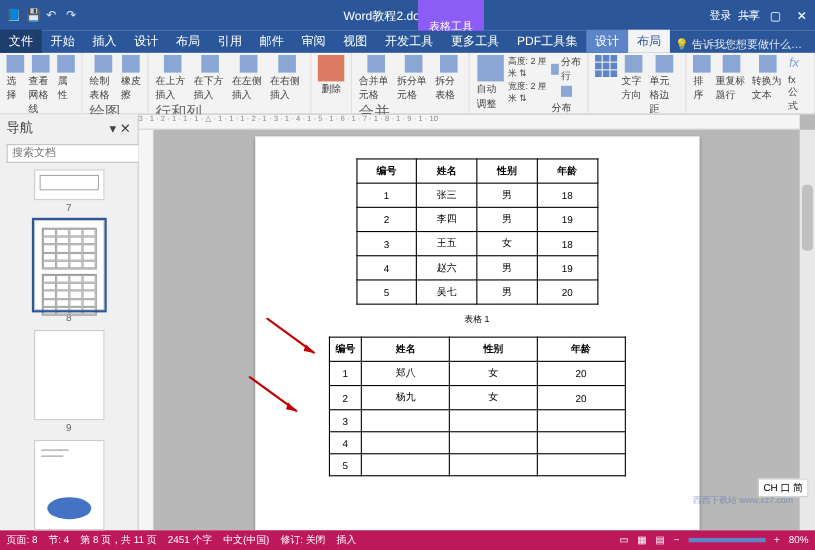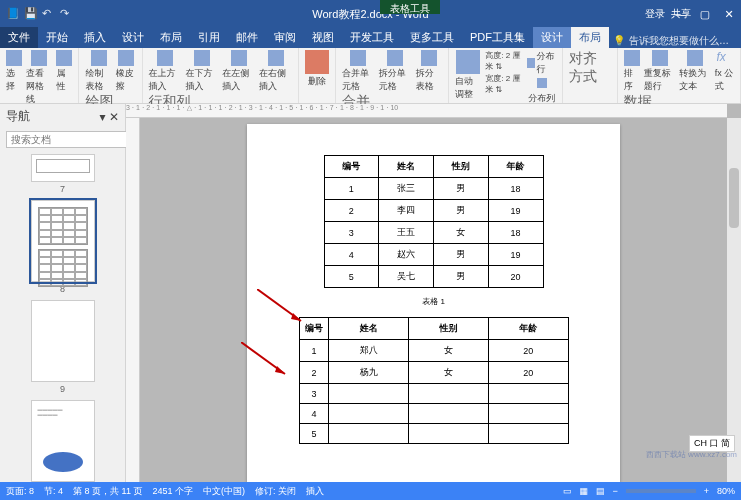--- a/index.html
+++ b/index.html
@@ -1,21 +1,21 @@
 <!DOCTYPE html>
 <html><head>
 <meta charset="utf-8">
 <style>
 * { box-sizing: border-box; margin: 0; padding: 0; }
 body { font-family: "Microsoft YaHei", sans-serif; font-size: 11px; background: #e6e6e6; width: 741px; height: 500px; overflow: hidden; position: relative; }
 .titlebar { background: #2b579a; color: #fff; height: 28px; display: flex; align-items: center; position: relative; }
 .titlebar .quick { display: flex; gap: 4px; padding: 0 6px; }
 .titlebar .quick span { width: 14px; height: 14px; display: inline-block; opacity: .85; }
 .titlebar .title { position: absolute; left: 50%; transform: translateX(-50%); font-size: 11px; }
-.titlebar .ctx { background: #14532d; padding: 2px 10px; position: absolute; left: 380px; top: 0; height: 14px; font-size: 10px; }
+.titlebar .ctx { background: #8b5cf6; padding: 17px 10px; position: absolute; left: 380px; top: 0; height: 14px; font-size: 10px; }
 .titlebar .login { position: absolute; right: 76px; font-size: 10px; }
 .titlebar .share { position: absolute; right: 50px; font-size: 10px; }
 .titlebar .winbtns { position: absolute; right: 0; display: flex; }
 .titlebar .winbtns span { width: 24px; height: 22px; display: flex; align-items: center; justify-content: center; font-size: 11px; }
 .menubar { background: #2b579a; color: #fff; height: 20px; display: flex; align-items: flex-end; position: relative; }
 .menubar .tab { padding: 3px 8px; font-size: 11px; cursor: pointer; }
 .menubar .tab.file { background: #1e3e6e; }
 .menubar .tab.active { background: #f3f3f3; color: #2b579a; }
 .menubar .tab.context { background: #5c85c7; }
 .menubar .tell { position: absolute; right: 12px; font-size: 10px; opacity: .85; }
@@ -43,39 +43,39 @@
 .thumb .pno { font-size: 9px; color: #666; }
 .thumb .minitable { width: 100%; height: 38px; border: 1px solid #999; display: grid; grid-template: repeat(5,1fr)/repeat(4,1fr); }
 .thumb .minitable div { border: .5px solid #aaa; }
 .thumb .blob { width: 40px; height: 20px; background: #4472c4; border-radius: 50%; margin: 35px auto 0; }
 .editor { flex: 1; background: #b8b8b8; position: relative; overflow: hidden; }
 .vscroll { position: absolute; right: 0; top: 14px; bottom: 0; width: 14px; background: #e8e8e8; }
 .vscroll .thumb2 { width: 10px; height: 60px; background: #c0c0c0; margin: 50px auto 0; border-radius: 4px; }
 .rulerH { position: absolute; top: 0; left: 0; right: 14px; height: 14px; background: #f5f5f5; border-bottom: 1px solid #ccc; font-size: 7px; color: #888; overflow: hidden; }
 .rulerV { position: absolute; top: 14px; left: 0; bottom: 0; width: 14px; background: #f5f5f5; border-right: 1px solid #ccc; }
 .pagec { position: absolute; top: 14px; left: 14px; right: 14px; bottom: 0; overflow: auto; display: flex; justify-content: center; }
-.pageA { width: 373px; background: #fff; margin-top: 6px; box-shadow: 0 1px 3px rgba(0,0,0,.3); padding: 31px 16px; }
+.pageA { width: 404px; background: #fff; margin-top: 6px; box-shadow: 0 1px 3px rgba(0,0,0,.3); padding: 20px 16px; }
 .tbl { border-collapse: collapse; margin: 0 auto 8px; }
 .tbl th, .tbl td { border: 1px solid #000; font-size: 9px; text-align: center; padding: 4px 0; }
 .tbl.big th, .tbl.big td { border-width: 1.5px; }
 .tbl1 { width: 220px; }
 .tbl1 th, .tbl1 td { width: 55px; height: 18px; }
 .caption { text-align: center; font-size: 8px; margin-bottom: 10px; }
 .tbl2 { width: 270px; position: relative; }
 .tbl2 th, .tbl2 td { height: 20px; }
 .tbl2 .c-no { width: 30px; }
 .tbl2 .c-name { width: 80px; }
 .tbl2 .c-sex { width: 80px; }
 .tbl2 .c-age { width: 80px; }
 .arrow { position: absolute; pointer-events: none; }
-.statusbar { height: 18px; background: #3b82f6; color: #fff; display: flex; align-items: center; font-size: 9px; padding: 0 6px; gap: 10px; }
+.statusbar { height: 18px; background: #be185d; color: #fff; display: flex; align-items: center; font-size: 9px; padding: 0 6px; gap: 10px; }
 .statusbar .right { margin-left: auto; display: flex; align-items: center; gap: 8px; }
 .slider { width: 70px; height: 4px; background: #5c85c7; position: relative; }
 .badge { position: absolute; right: 6px; bottom: 30px; background: #fff; border: 1px solid #ccc; padding: 1px 4px; font-size: 9px; }
-.watermark { position: absolute; right: 4px; bottom: 22px; font-size: 8px; color: rgba(60,90,170,.45); }
+.watermark { position: absolute; right: 20px; bottom: 22px; font-size: 8px; color: rgba(60,90,170,.45); }
 </style>
 </head>
 <body>
 
 <div class="titlebar">
   <div class="quick">
     <span>📘</span>
     <span>💾</span>
     <span>↶</span>
     <span>↷</span>
@@ -204,20 +204,43 @@
           </div>
       <div class="b" style="gap:4px">
             <div class="ic" style="width:10px;height:10px"></div>
             <span>分布列</span>
           </div>
     </div>
   </div>
       <div class="glabel">单元格大小</div>
     </div>
   <div class="rgroup">
+      <div class="btns">
+    <div class="b">
+          <div style="display:grid;grid-template:repeat(3,6px)/repeat(3,6px);gap:1px">
+            <div style="background:#5c85c7"></div>
+            <div style="background:#5c85c7"></div>
+            <div style="background:#5c85c7"></div>
+            <div style="background:#5c85c7"></div>
+            <div style="background:#5c85c7"></div>
+            <div style="background:#5c85c7"></div>
+            <div style="background:#5c85c7"></div>
+            <div style="background:#5c85c7"></div>
+            <div style="background:#5c85c7"></div>
+          </div>
+        </div>
+    <div class="b">
+          <div class="ic"></div>
+          <span>文字方向</span>
+        </div>
+    <div class="b">
+          <div class="ic"></div>
+          <span>单元格边距</span>
+        </div>
+  </div>
       <div class="glabel">对齐方式</div>
     </div>
   <div class="rgroup">
       <div class="btns">
     <div class="b">
           <div class="ic"></div>
           <span>排序</span>
         </div>
     <div class="b">
           <div class="ic"></div>

